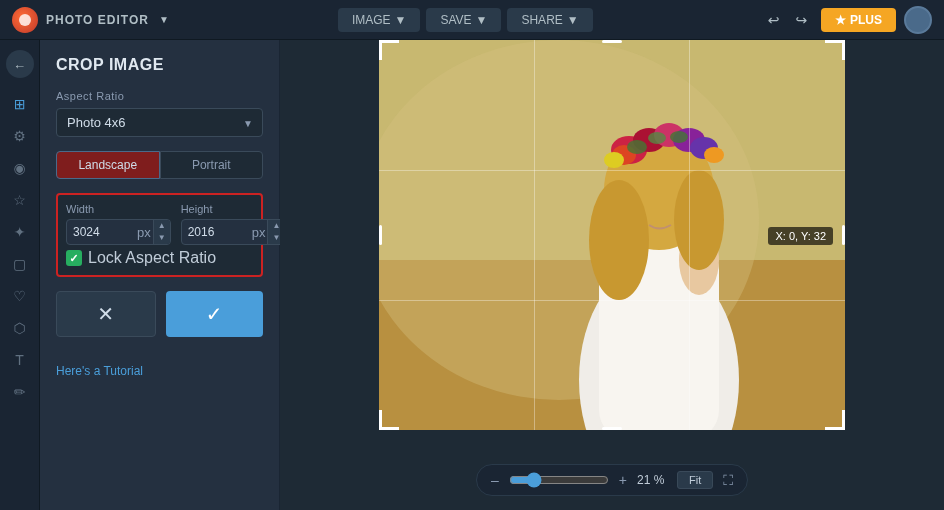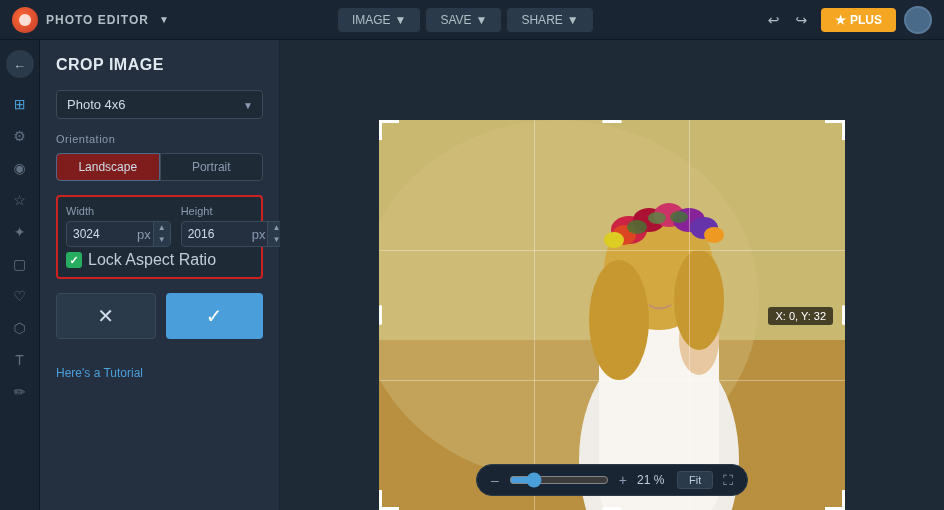--- a/index.html
+++ b/index.html
@@ -332,21 +332,21 @@
       cursor: pointer;
     }
 
     
     .canvas-area {
       flex: 1;
       background: #1e2a35;
       display: flex;
       flex-direction: column;
       align-items: center;
-      justify-content: flex-end;
+      justify-content: flex-start;
       position: relative;
     }
     .image-container {
       position: relative;
       width: 466px;
       height: 390px;
     }
     .photo-bg {
       width: 100%;
       height: 100%;
@@ -520,33 +520,33 @@
     <div class="sidebar-icon">▢</div>
     <div class="sidebar-icon">♡</div>
     <div class="sidebar-icon">⬡</div>
     <div class="sidebar-icon">T</div>
     <div class="sidebar-icon">✏</div>
   </div>
 
   <div class="panel">
     <div class="panel-title">CROP IMAGE</div>
 
+    <div class="field-label">Aspect Ratio</div>
     <div class="select-wrapper">
       <select class="aspect-select">
         <option>Photo 4x6</option>
         <option>Free</option>
         <option>Original</option>
         <option>Square</option>
         <option>Photo 3x4</option>
         <option>Photo 5x7</option>
       </select>
       <span class="select-arrow">▼</span>
     </div>
 
-    <div class="orientation-label">Orientation</div>
     <div class="orientation-btns">
       <button class="orient-btn active">Landscape</button>
       <button class="orient-btn">Portrait</button>
     </div>
 
     <div class="dimension-section">
       <div class="dimension-row">
         <div class="dim-group">
           <div class="dim-label">Width</div>
           <div class="dim-input-wrap">

